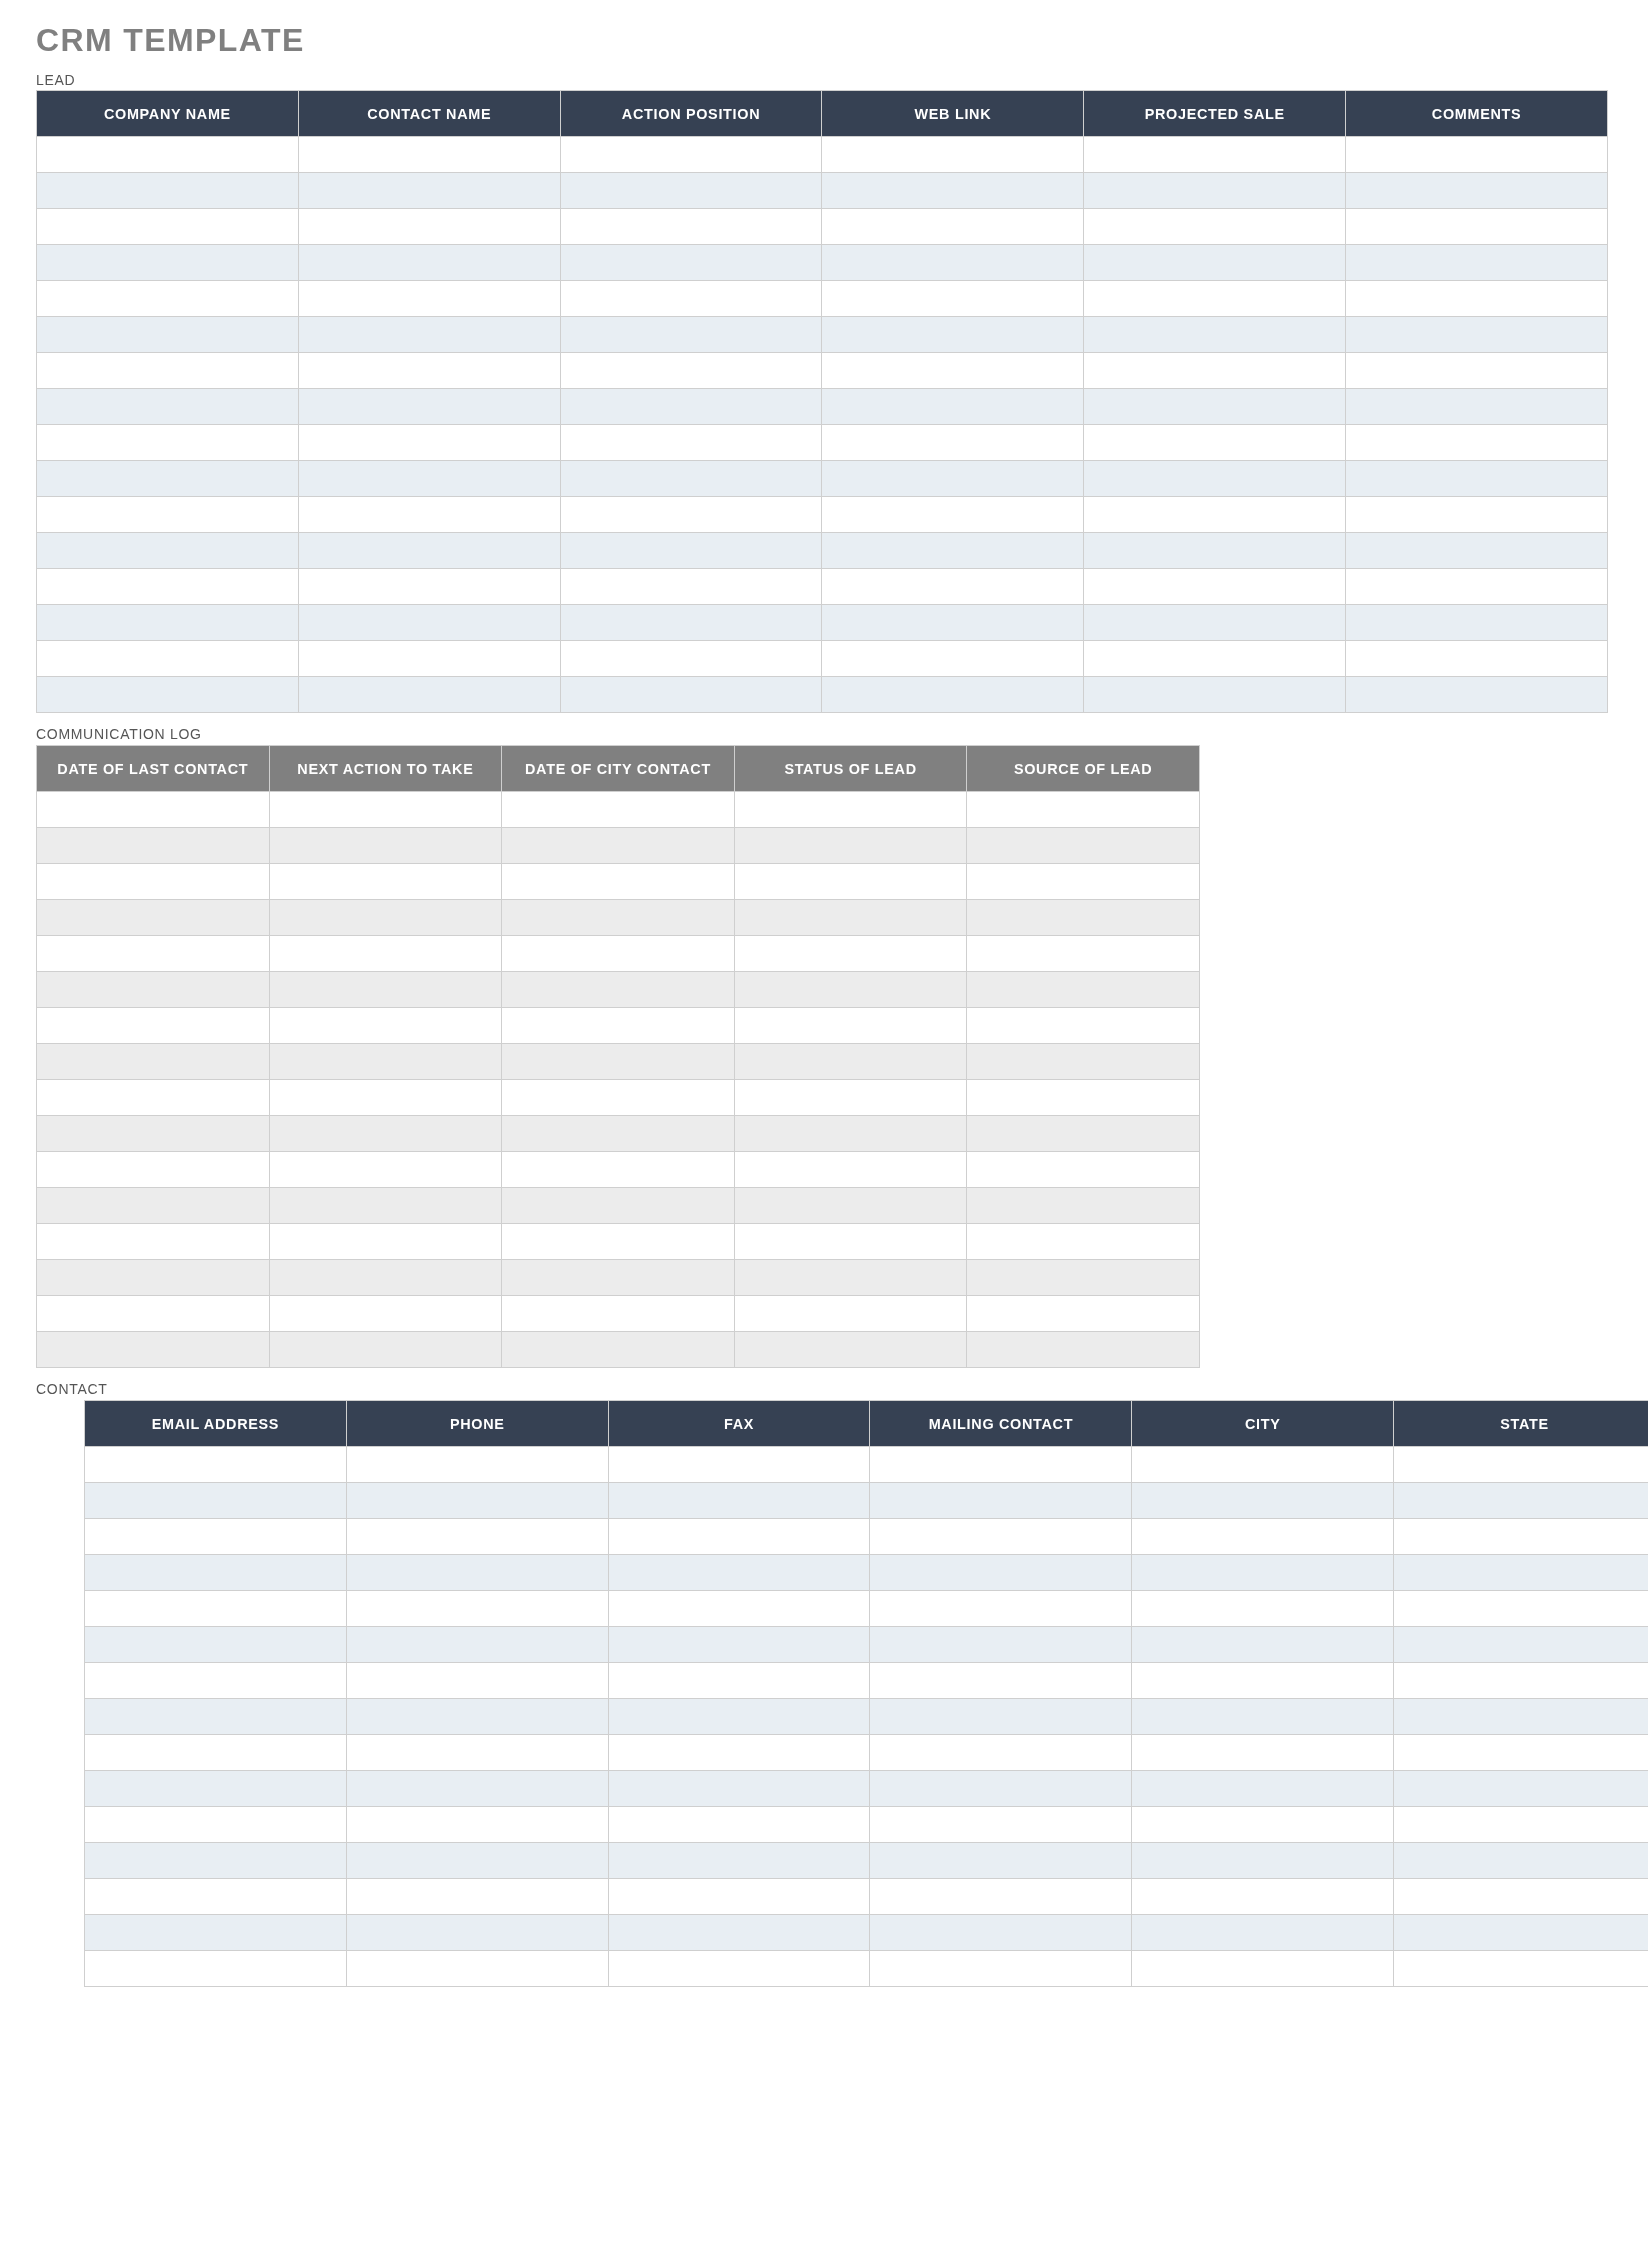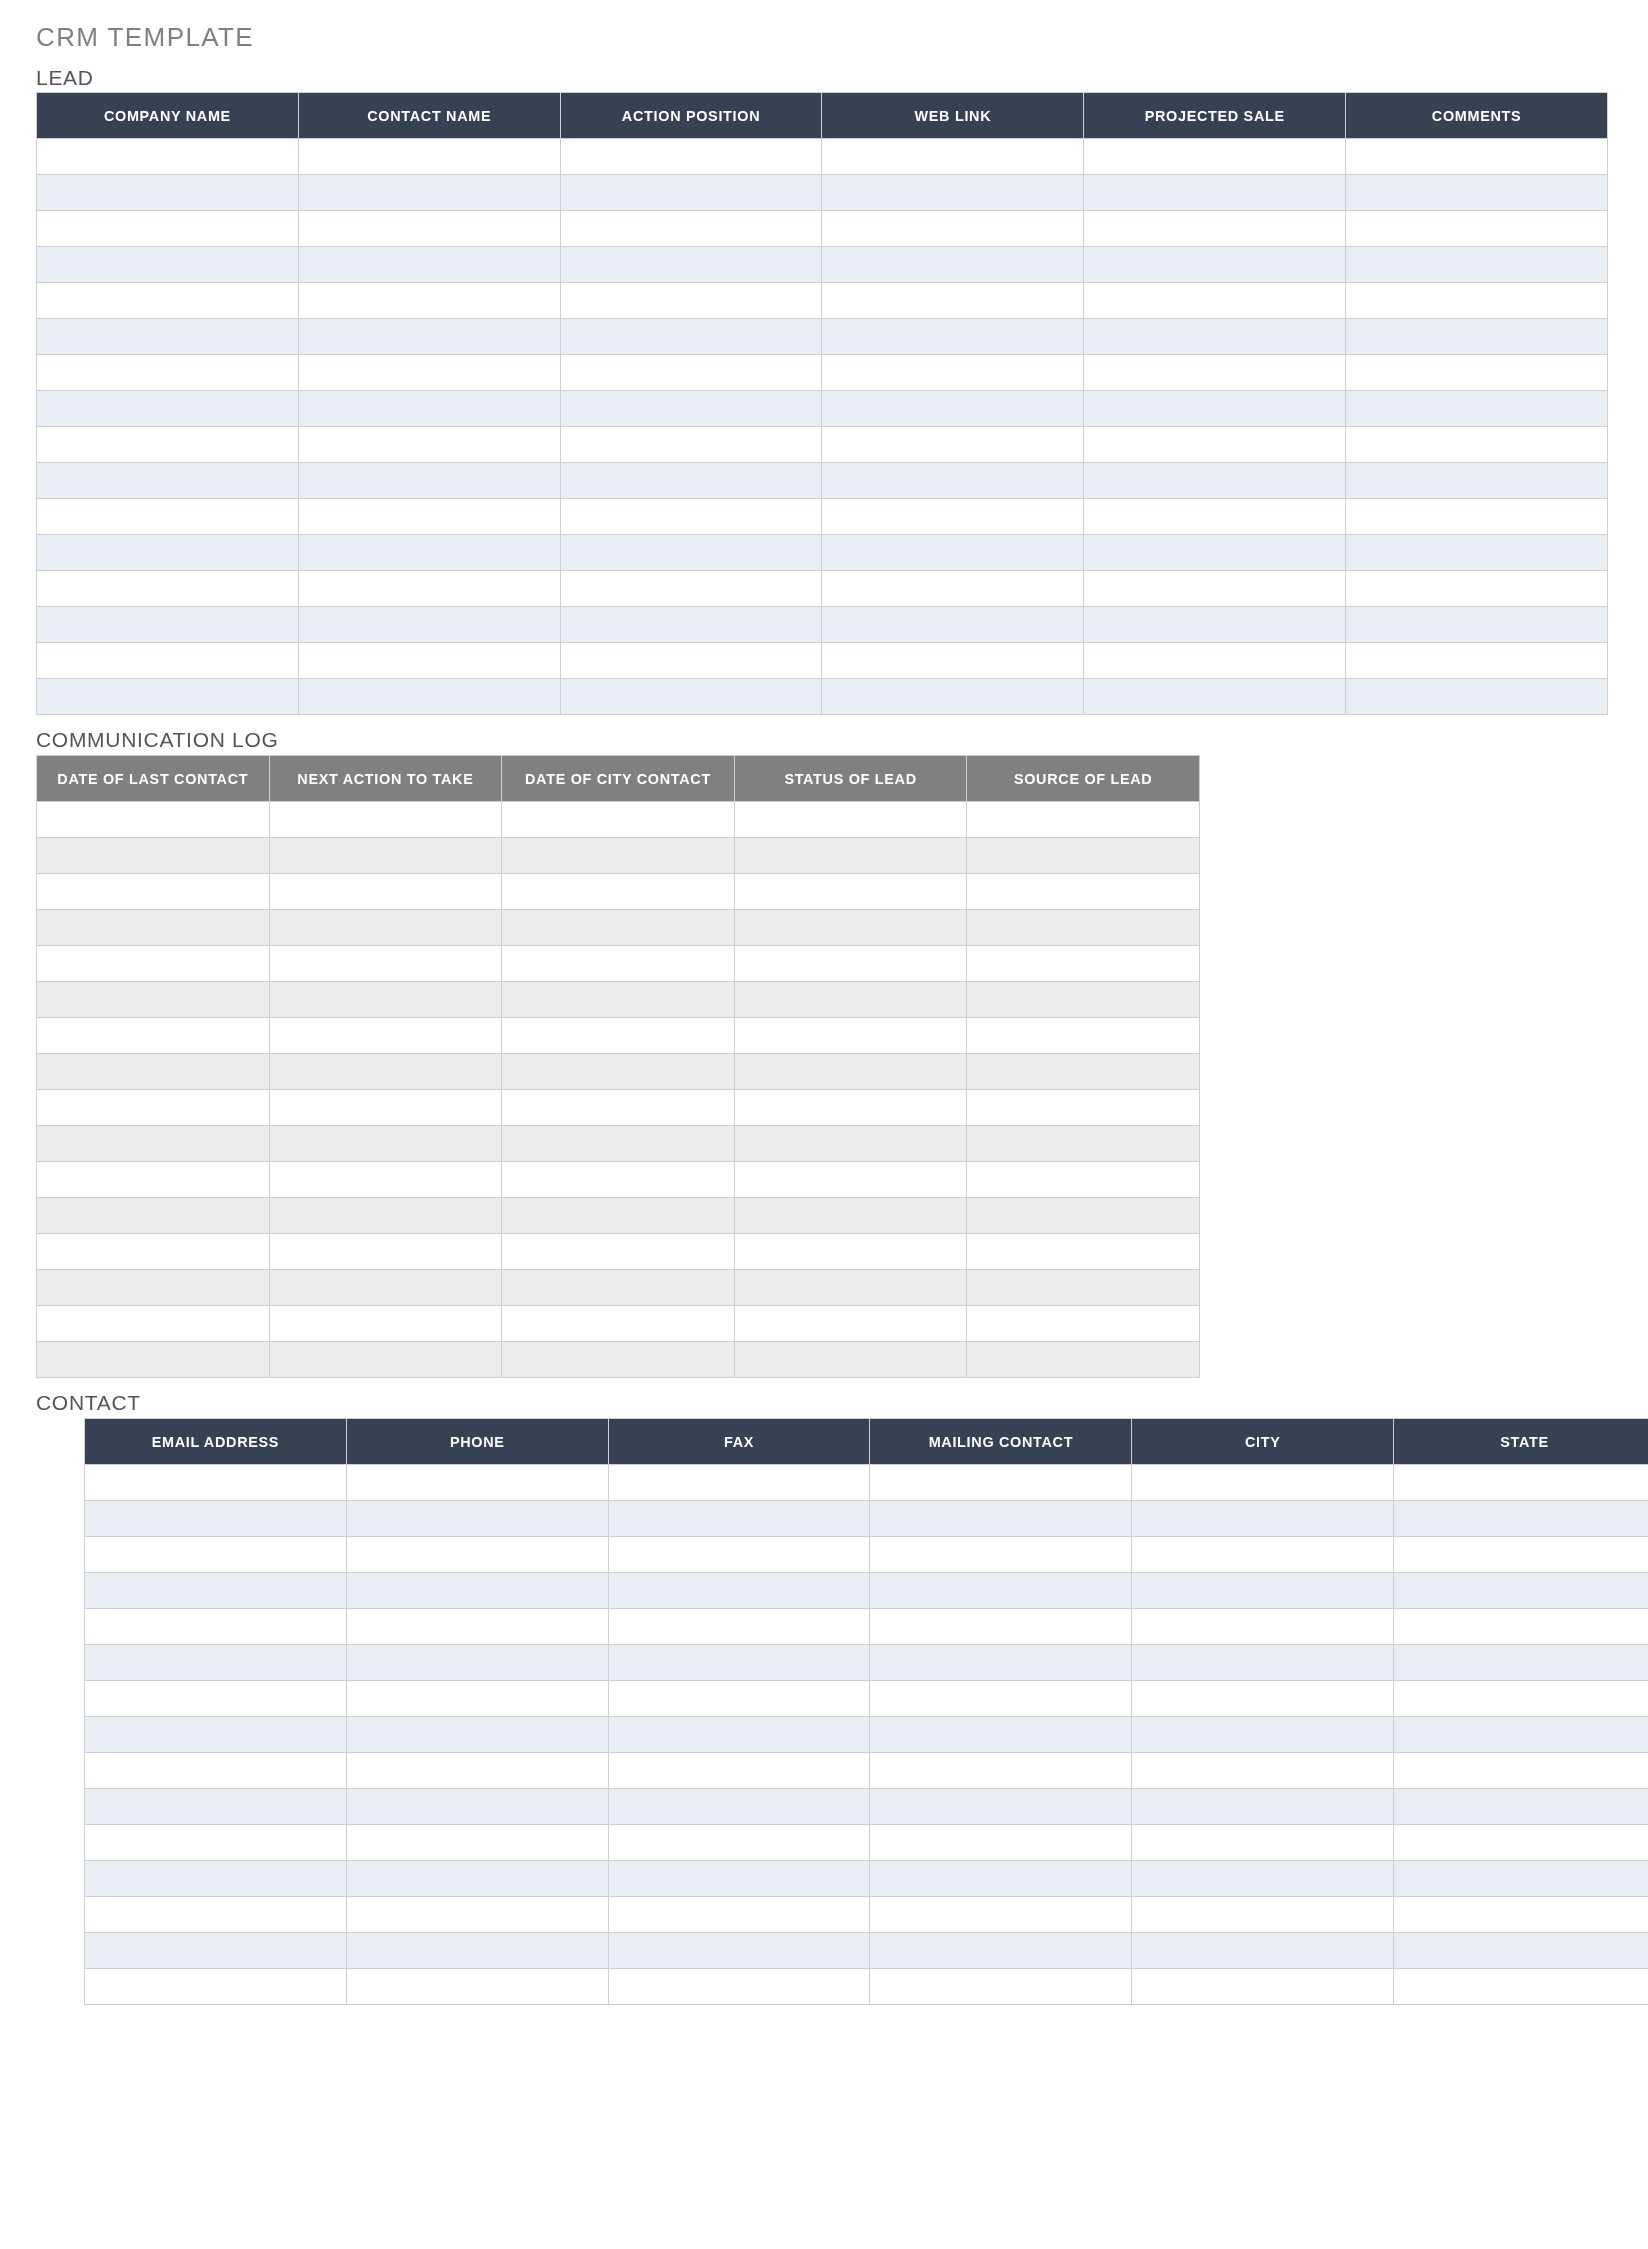--- a/index.html
+++ b/index.html
@@ -3,28 +3,28 @@
 <meta charset="utf-8">
 <style>
   * { box-sizing: border-box; margin: 0; padding: 0; }
   body {
     font-family: Arial, Helvetica, sans-serif;
     background: #ffffff;
     width: 1649px;
     padding: 21.6px 36px;
   }
   .title {
-    font-size: 26px;
-    font-weight: normal;
+    font-size: 32px;
+    font-weight: bold;
     color: #808080;
     letter-spacing: 1.4px;
     margin-bottom: 13px;
   }
   .section-label {
-    font-size: 21px;
+    font-size: 14px;
     color: #555555;
     letter-spacing: 0.7px;
     margin-bottom: 2.9px;
     margin-top: 13px;
   }
   table {
     border-collapse: collapse;
     table-layout: fixed;
   }
   table.lead { width: 1572px; }

